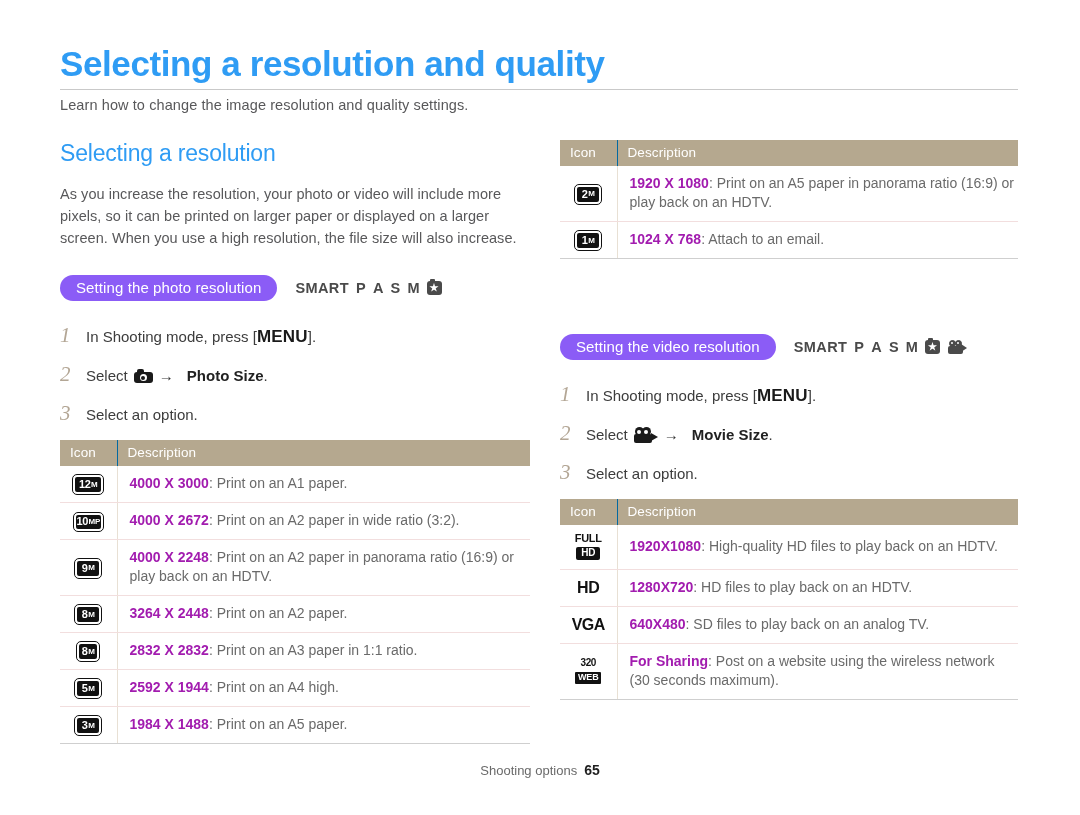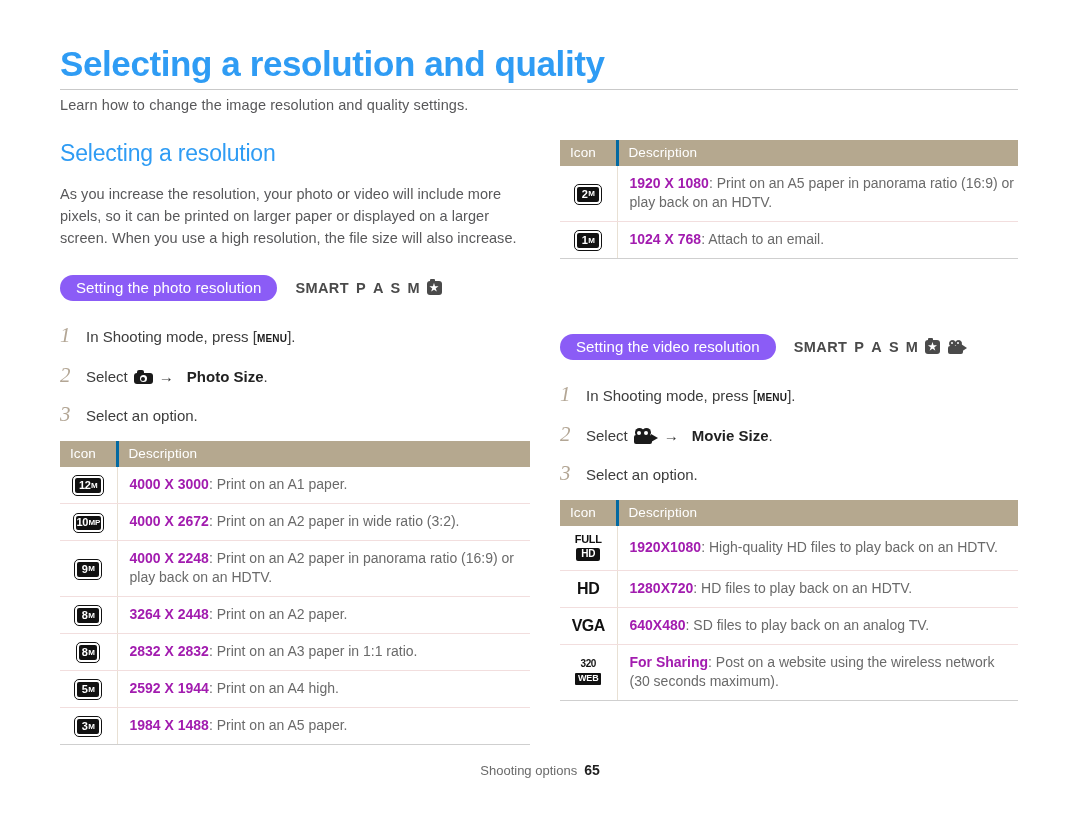--- a/index.html
+++ b/index.html
@@ -86,21 +86,21 @@
 
   
   .steps { margin-top: 22px; }
   .step { display: flex; align-items: baseline; margin-bottom: 14px; }
   .step-num {
     width: 26px; flex: 0 0 26px; font-size: 21px; color: #b3a695;
     font-style: italic; font-family: "Liberation Serif", serif; font-weight: normal;
   }
   .step-text { font-size: 15px; color: #3c3c3c; line-height: 20px; }
   .step-text b { font-weight: bold; color: #222; padding-left: 9px; }
-  .menu-key { font-weight: bold; font-size: 10px; letter-spacing: 0.2px; color: #1a1a1a; }
+  .menu-key { font-weight: bold; font-size: 17px; letter-spacing: 0.2px; color: #1a1a1a; }
   .arrow { padding: 0 4px; color: #333; }
 
   .icon-photo-cam {
     display: inline-block; position: relative; width: 19px; height: 14px;
     vertical-align: -2px; margin: 0 2px;
   }
   .icon-photo-cam .pbody {
     position: absolute; left: 0; bottom: 0; width: 19px; height: 11px;
     background: #1a1a1a; border-radius: 3px;
   }
@@ -142,21 +142,21 @@
   }
 
   
   .rtable { width: 100%; border-collapse: collapse; }
   .rtable th {
     background: #b5a88f; color: #ffffff; font-weight: normal;
     font-size: 13.5px; text-align: left; padding: 5px 10px 6px;
     letter-spacing: 0.1px;
   }
   .rtable th.c-icon { width: 57px; text-align: left; padding-left: 10px; }
-  .rtable th.c-desc { border-left: 3px solid #0369a1; }
+  .rtable th.c-desc { border-left: 1px solid #0369a1; }
   .rtable td {
     font-size: 14px; color: #6a6a6a; padding: 8px 4px 9px;
     border-bottom: 1px solid #f2dede; line-height: 19px; vertical-align: middle;
   }
   .rtable td.c-icon {
     width: 57px; text-align: center; border-right: 1px solid #e8e0d4;
     padding: 8px 4px;
   }
   .rtable td.c-desc { padding-left: 12px; padding-right: 4px; }
   .rtable tr:last-child td { border-bottom: 1px solid #cfcfcf; }

